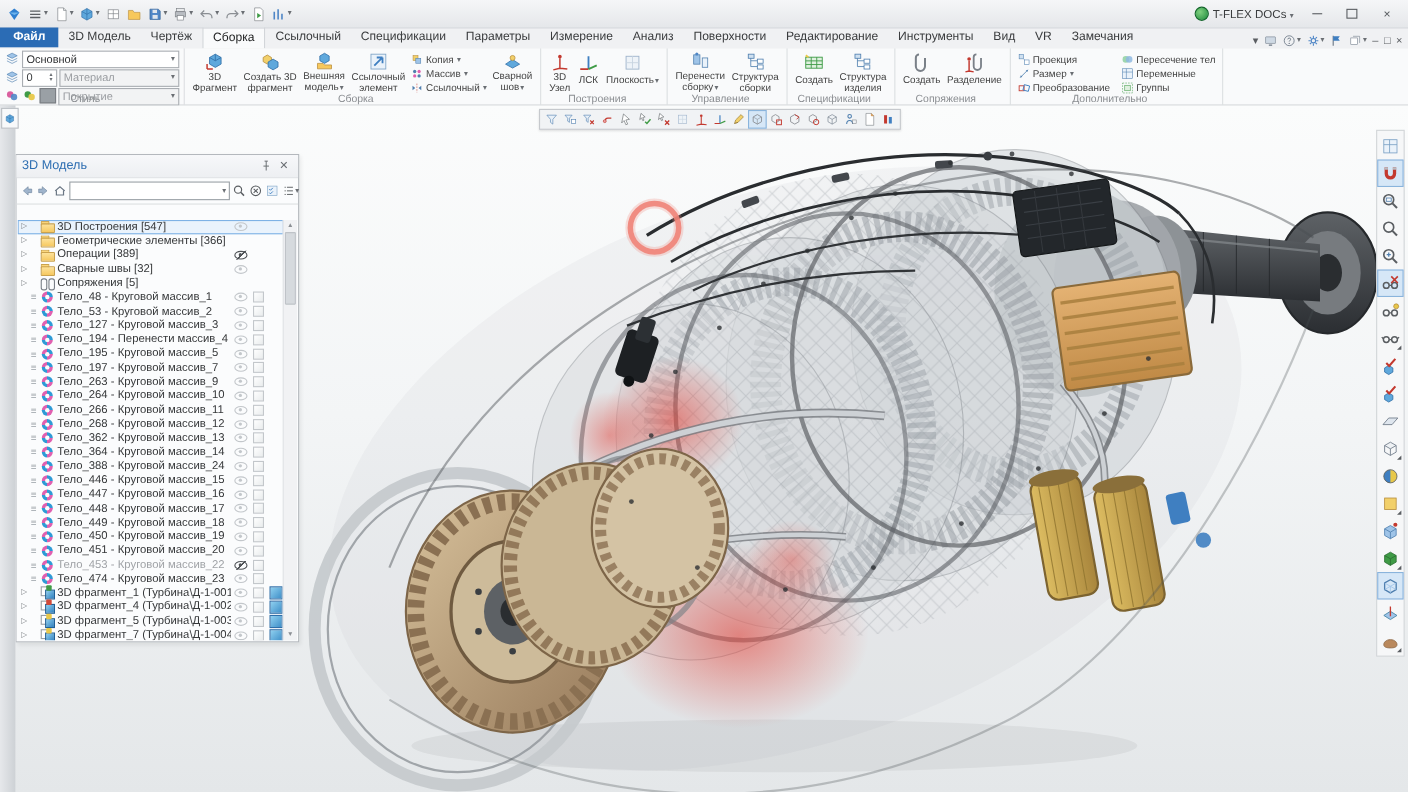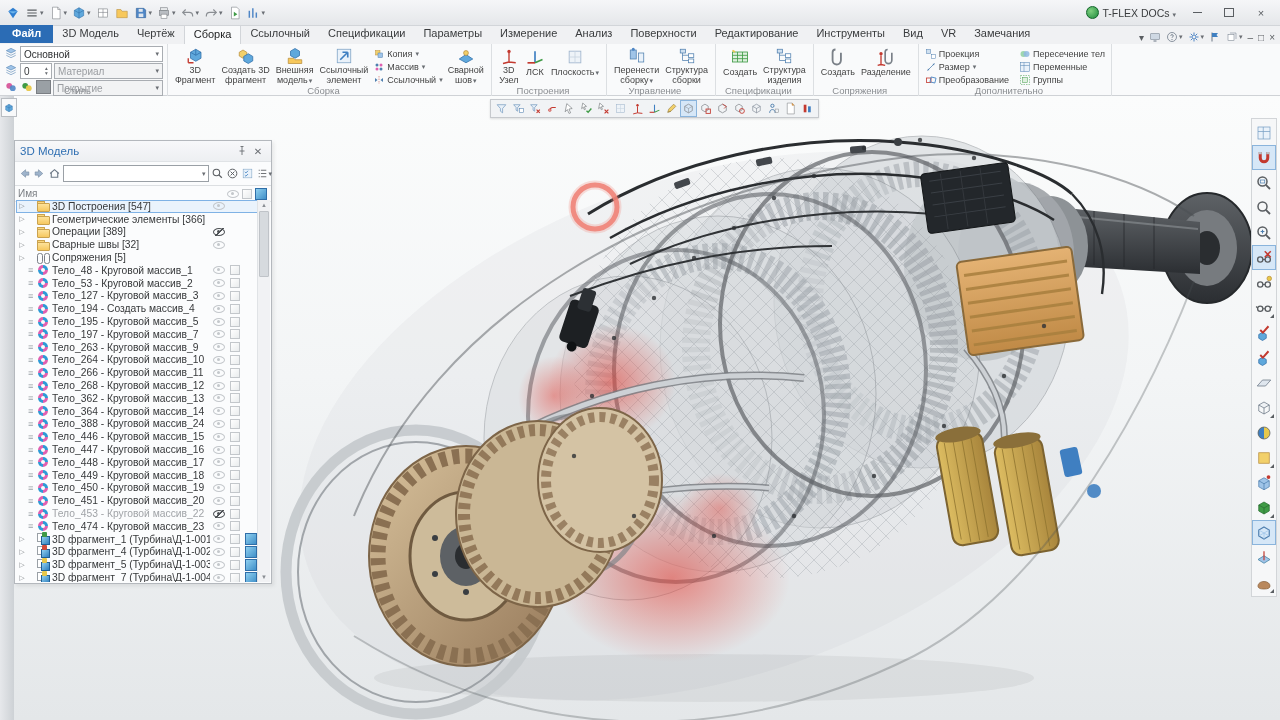--- a/index.html
+++ b/index.html
@@ -1248,32 +1248,20 @@
                 <use href="#i-checklist"></use>
               </svg>
             </span>
           <span class="pt-btn">
               <svg class="ic13">
                 <use href="#i-list"></use>
               </svg>
               <span class="caret">▾</span>
             </span>
         </div>
-        <div id="pcols">
-          <span class="nm">Имя</span>
-          <span class="teye dim">
-              <i></i>
-            </span>
-          <span class="tcube">
-              <i></i>
-            </span>
-          <span class="tbluecube">
-              <i></i>
-            </span>
-        </div>
         <div id="ptree">
             <div class="trow sel">
     <span class="texp show">▷</span>
     <span class="thandle">≡</span>
     <span class="ticon folder"></span>
     <span class="tlabel">3D Построения [547]</span>
     <span class="teye dim">
                 <i></i>
               </span>
     <span class="tcube hid">
@@ -1385,21 +1373,21 @@
                 <i></i>
               </span>
     <span class="tbluecube hid">
                 <i></i>
               </span>
   </div>
             <div class="trow">
     <span class="texp">▷</span>
     <span class="thandle show">≡</span>
     <span class="ticon array"></span>
-    <span class="tlabel">Тело_194 - Создать массив_4</span>
+    <span class="tlabel">Тело_194 - Перенести массив_4</span>
     <span class="teye dim">
                 <i></i>
               </span>
     <span class="tcube">
                 <i></i>
               </span>
     <span class="tbluecube hid">
                 <i></i>
               </span>
   </div>

